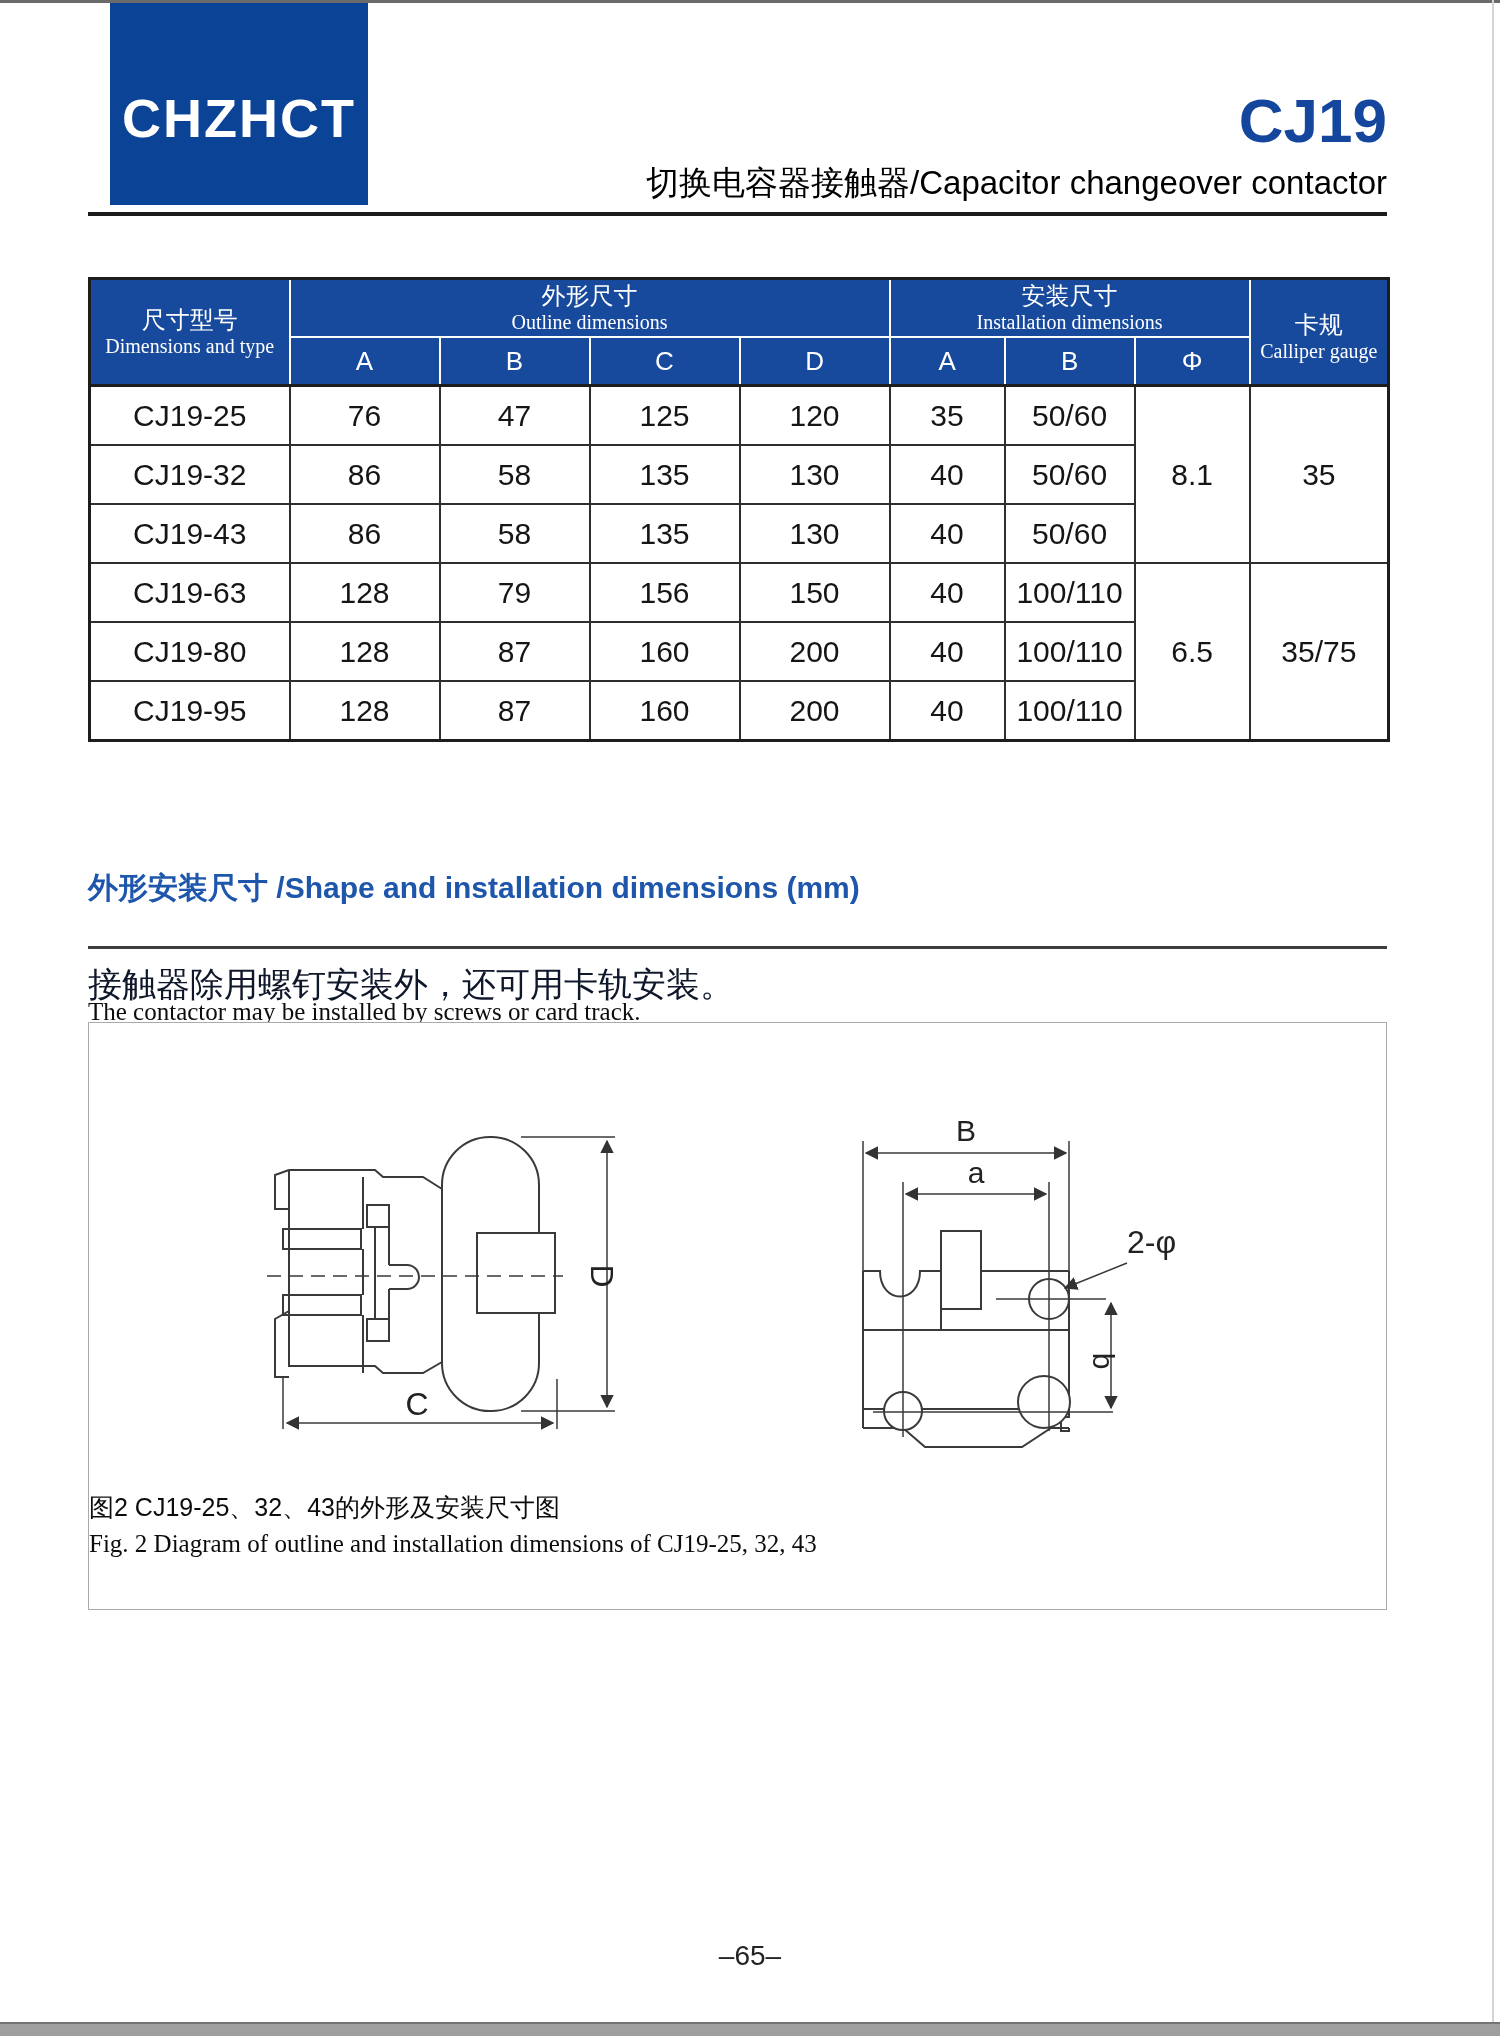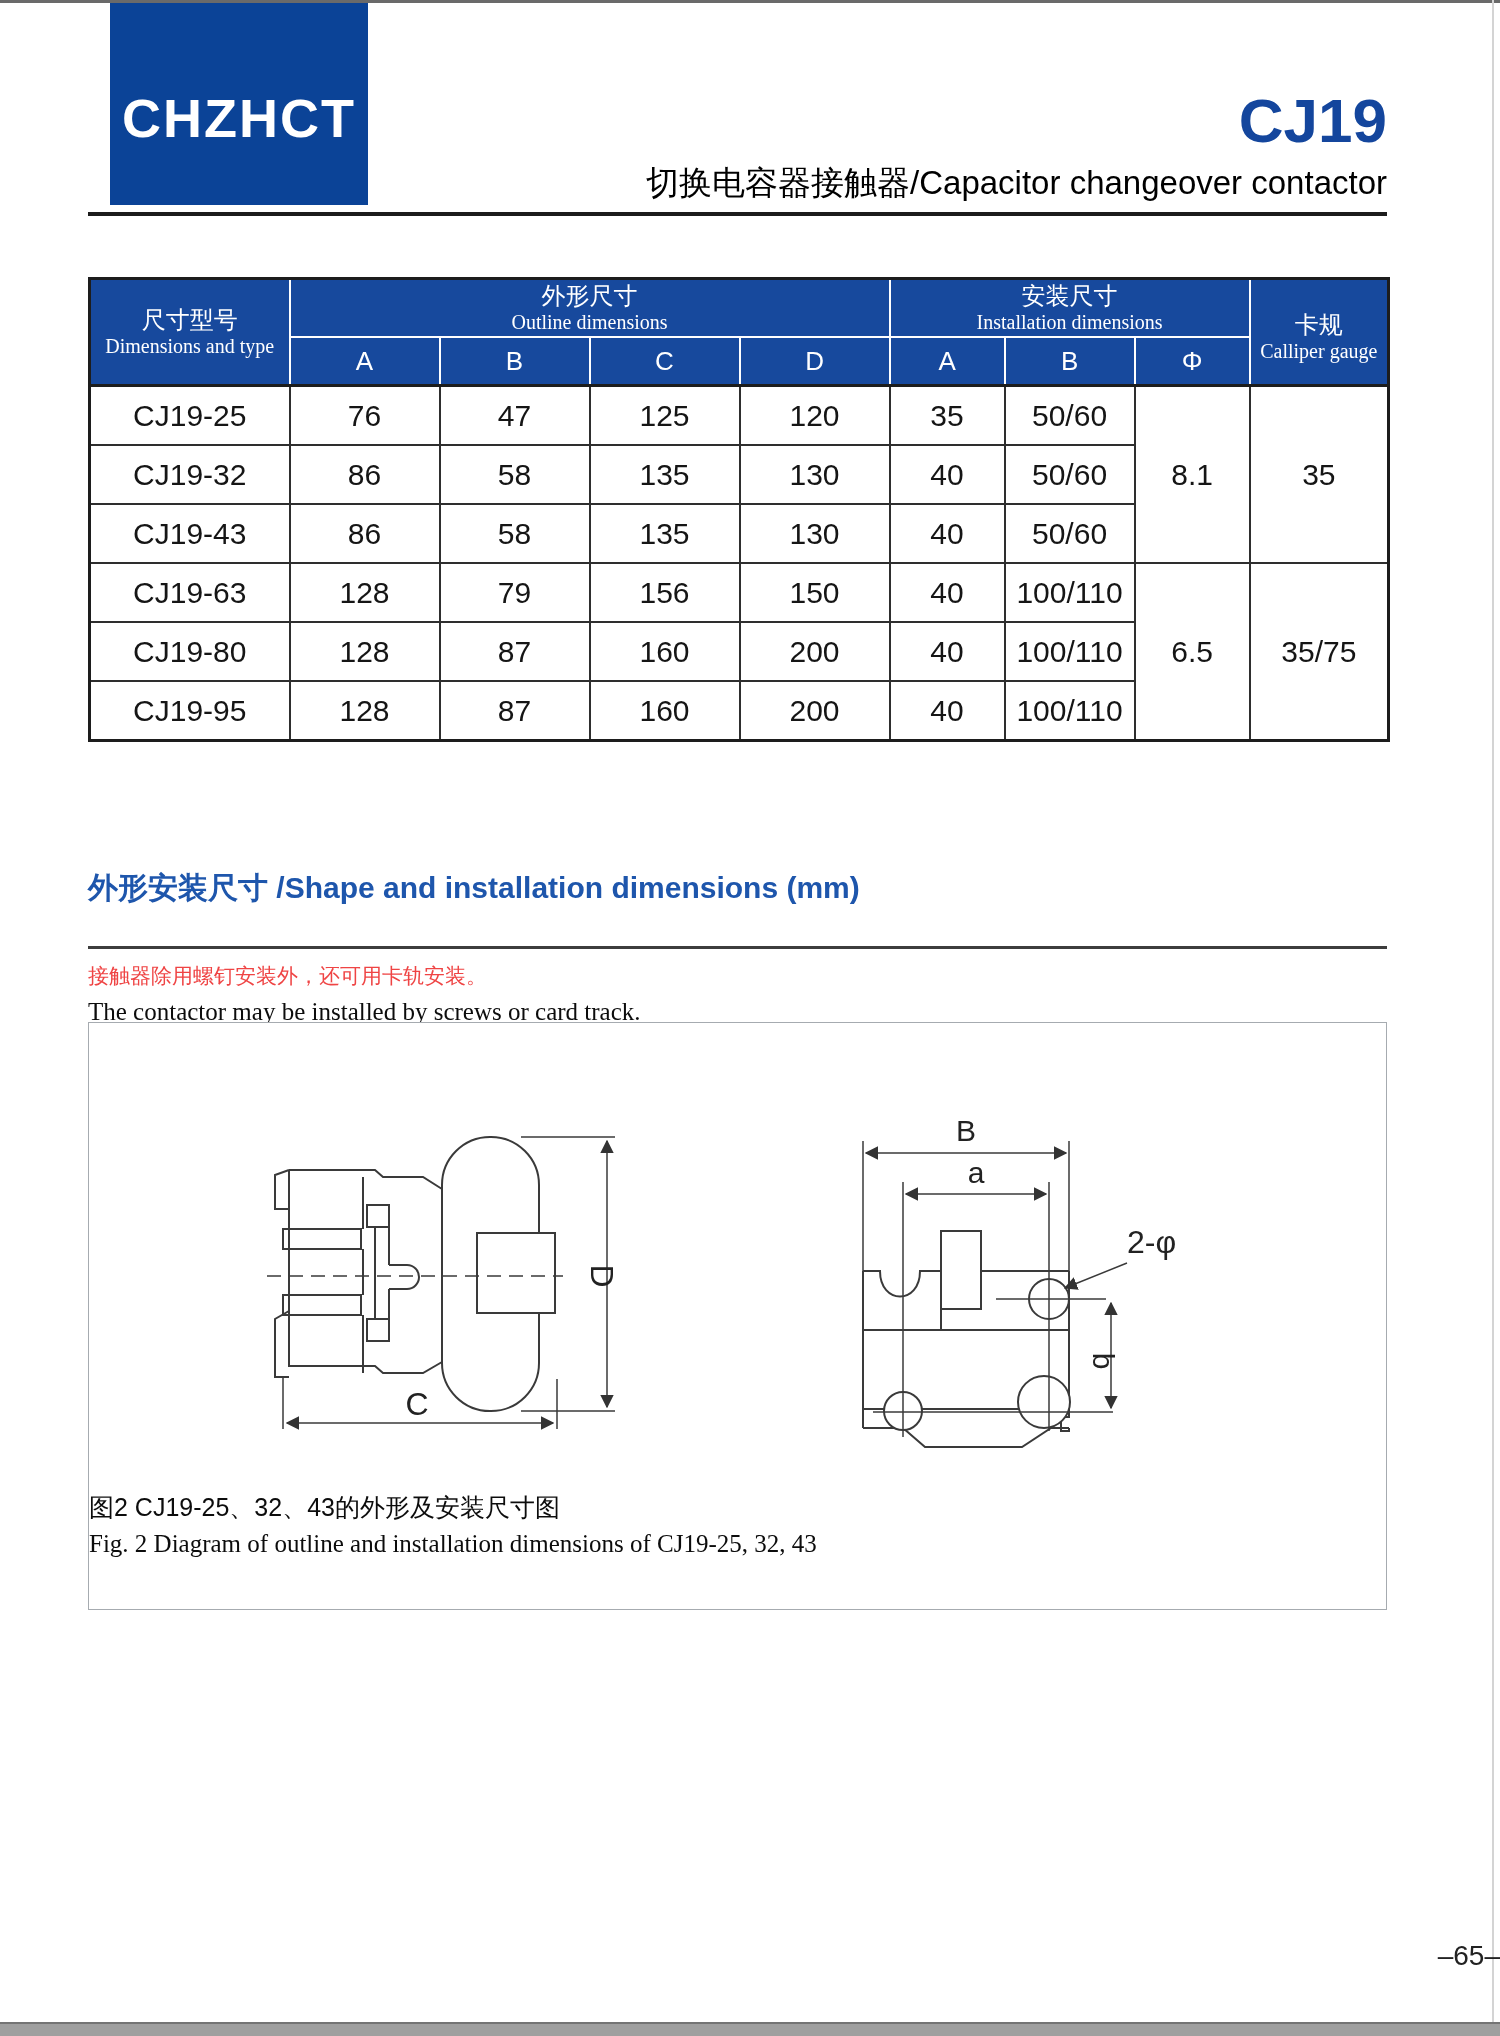--- a/index.html
+++ b/index.html
@@ -24,31 +24,31 @@
   table.dims thead tr.grp th{height:56px;}
   table.dims thead tr.sub th{height:46px;font-size:26px;border-bottom:3px solid #1d1d1d;}
   table.dims thead th .zh{font-size:24px;line-height:1.2;}
   table.dims thead th .en{font-size:20px;line-height:1.15;font-family:"Liberation Serif","DejaVu Serif",serif;}
   table.dims thead th.th-type{border-bottom:3px solid #1d1d1d;}
   table.dims thead th.th-gauge{border-bottom:3px solid #1d1d1d;vertical-align:bottom;padding-bottom:21px;}
   table.dims tbody td{border:2px solid #2e2e2e;height:55px;text-align:center;font-size:30px;color:#151515;background:#fff;}
 
   .sec-heading{position:absolute;left:88px;top:868px;font-size:30px;font-weight:bold;color:#1e56ac;}
   .rule2{position:absolute;left:88px;top:946px;width:1299px;height:3px;background:#3d3d3d;}
-  .note-zh{position:absolute;left:88px;top:962px;font-size:21px;color:#ef4444;}
+  .note-zh{position:absolute;left:88px;top:962px;font-size:34px;color:#0f172a;}
   .note-en{position:absolute;left:88px;top:998px;font-size:25px;color:#0c0c0c;}
 
   .figure-box{position:absolute;left:88px;top:1022px;width:1297px;height:586px;border:1px solid #a6abb0;background:#fff;}
   .draw-left{position:absolute;left:82px;top:56px;}
   .draw-right{position:absolute;left:732px;top:56px;}
   .fig-caption{position:absolute;left:0;top:468px;width:100%;text-align:left;}
   .fig-caption .zh{font-size:25px;color:#0c0c0c;}
   .fig-caption .en{font-size:25px;color:#0c0c0c;margin-top:6px;}
 
-  .page-number{position:absolute;left:0;top:1940px;width:100%;text-align:right;font-size:28px;color:#222;}
+  .page-number{position:absolute;left:0;top:1940px;width:100%;text-align:center;font-size:28px;color:#222;}
 
   svg text{font-family:"Liberation Sans","DejaVu Sans",sans-serif;fill:#222;}
 </style>
 </head>
 <body>
 
 <div class="page">
   <div class="topbar"></div>
   <div class="scan-edge"></div>
 

